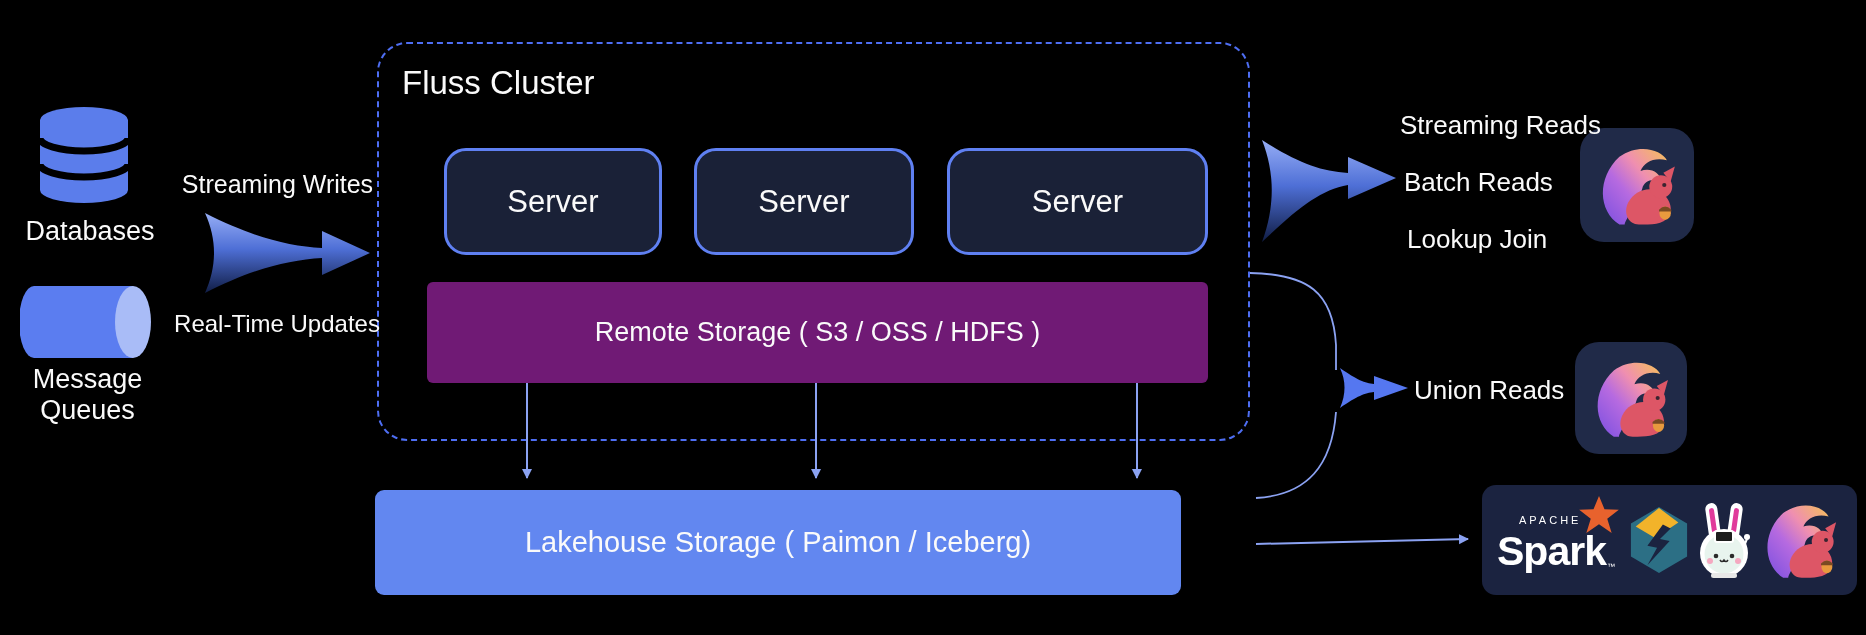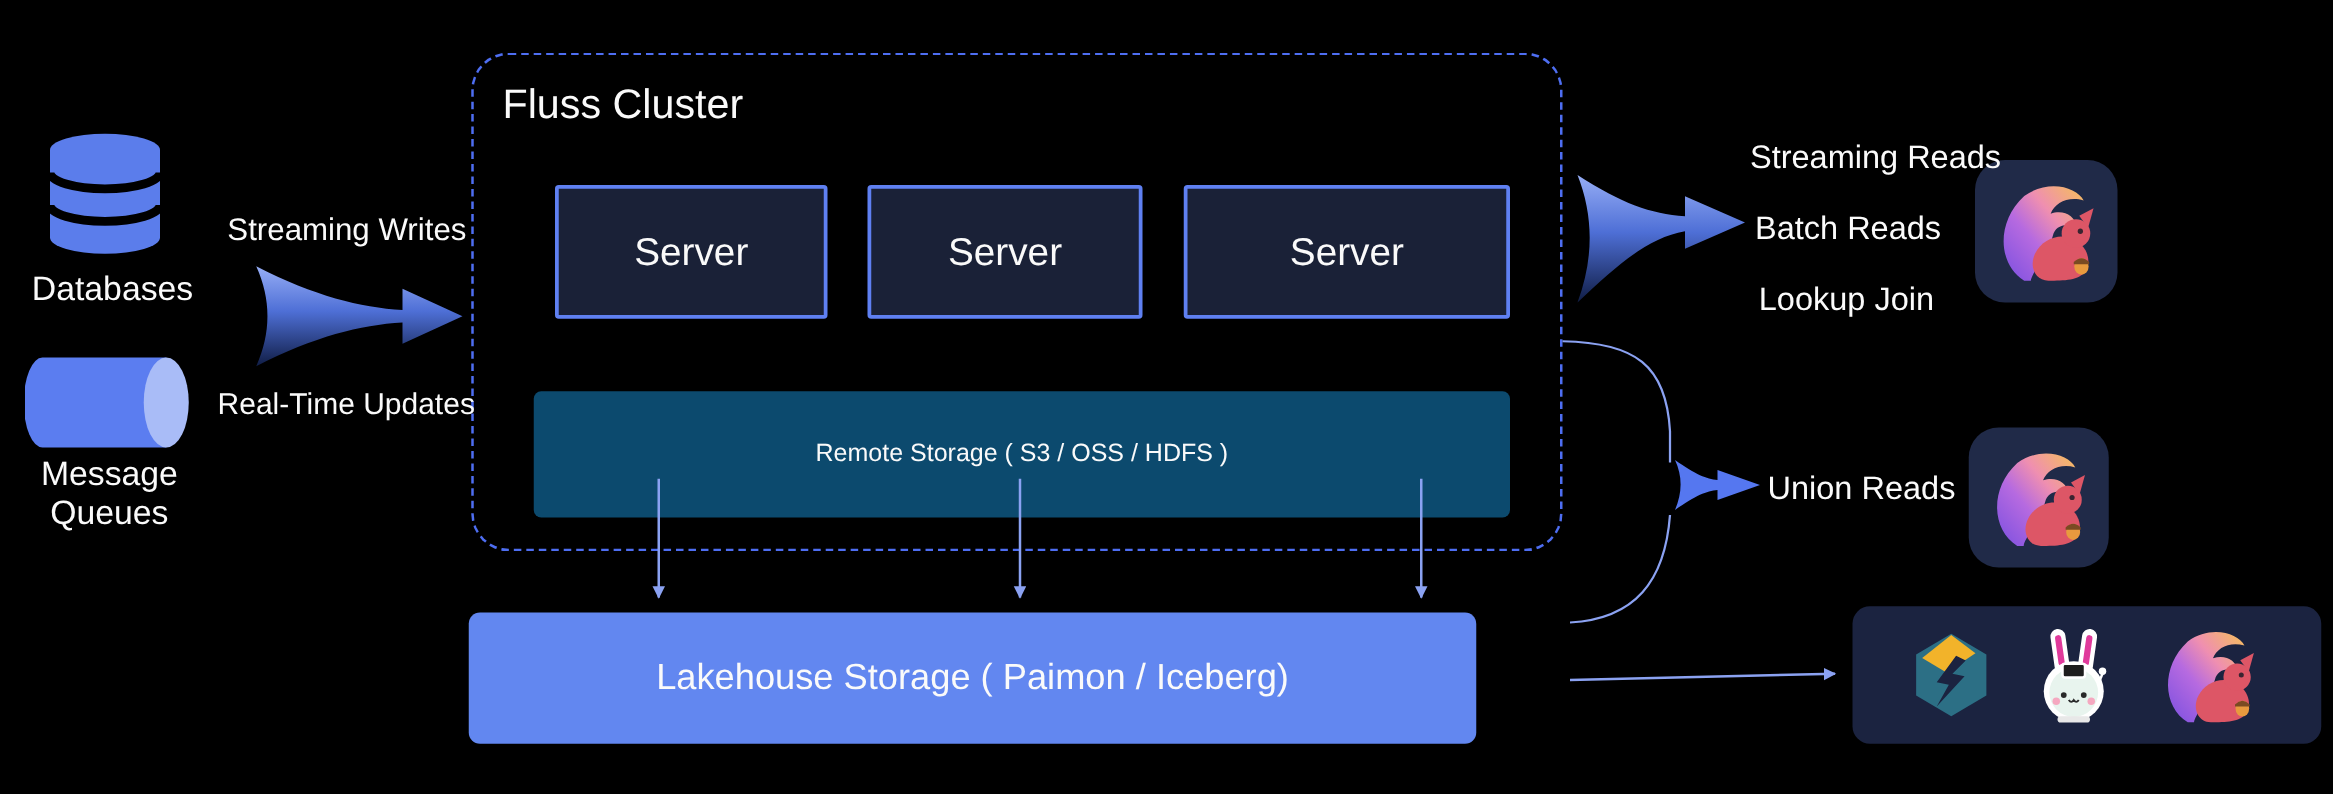--- a/index.html
+++ b/index.html
@@ -3,24 +3,24 @@
 <meta charset="utf-8">
 <style>
   html,body{margin:0;padding:0;background:#000;}
   #canvas{position:relative;width:1866px;height:635px;background:#000;overflow:hidden;
           font-family:"Liberation Sans","DejaVu Sans",sans-serif;color:#fafafa;}
   .abs{position:absolute;}
   .label{color:#fafafa;white-space:nowrap;}
   .center{text-align:center;}
   
   .cluster-box{left:377px;top:42px;width:869px;height:395px;border:2px dashed #4e6ef2;border-radius:30px;z-index:1;}
-  .server{height:101px;background:#1a2137;border:3px solid #5f80f2;border-radius:3px;
+  .server{height:101px;background:#1a2137;border:3px solid #5f80f2;border-radius:22px;
           display:flex;align-items:center;justify-content:center;font-size:31px;z-index:2;}
-  .remote{left:427px;top:282px;width:781px;height:101px;background:#0c4a6e;border-radius:6px;
-          display:flex;align-items:center;justify-content:center;font-size:20px;z-index:2;margin-top:31px;}
+  .remote{left:427px;top:282px;width:781px;height:101px;background:#701a75;border-radius:6px;
+          display:flex;align-items:center;justify-content:center;font-size:27px;z-index:2;}
   .bar{left:375px;top:490px;width:806px;height:105px;background:#6287f0;border-radius:9px;
        display:flex;align-items:center;justify-content:center;font-size:29px;z-index:2;}
   .iconbox{background:#202a48;border-radius:24px;display:flex;align-items:center;justify-content:center;z-index:2;}
   .logosbox{left:1482px;top:485px;width:375px;height:110px;background:#1b2340;border-radius:14px;
             display:flex;align-items:center;justify-content:space-evenly;padding:0 8px;box-sizing:border-box;z-index:2;}
   .overlay{left:0;top:0;z-index:3;pointer-events:none;}
   .toplabel{z-index:4;}
   
   .sparklogo{position:relative;width:124px;height:78px;}
   .spark-apache{position:absolute;top:13px;left:22px;font-size:11px;letter-spacing:3px;color:#fff;}
@@ -80,20 +80,28 @@
       <use href="#flink-sym"></use>
     </svg>
   </div>
   <div class="abs iconbox" style="left:1575px;top:342px;width:112px;height:112px;">
     <svg width="86" height="86" viewBox="0 0 100 100">
       <use href="#flink-sym"></use>
     </svg>
   </div>
 
   <div class="abs logosbox">
+    <div class="sparklogo">
+      <span class="spark-apache">APACHE</span>
+      <span class="spark-name">Spark</span>
+      <span class="spark-tm">™</span>
+      <svg style="position:absolute;top:-6px;right:0;" width="44" height="44" viewBox="0 0 40 40">
+        <path d="M20,1 L25,13 L38,13.5 L27.5,21.5 L31.5,34.5 L20,26.5 L8.5,34.5 L12.5,21.5 L2,13.5 L15,13 Z" fill="#e8622d"></path>
+      </svg>
+    </div>
     <svg width="62" height="72" viewBox="0 0 64 74">
       <path d="M32,3 L61,20 L61,54 L32,71 L3,54 L3,20 Z" fill="#2c6f85"></path>
       <path d="M8,23 L32,4 L52,19 L28,35 Z" fill="#f2b32a"></path>
       <path d="M36,21 L20,43 L30,45 L20,63 L43,38 L33,36 L44,25 Z" fill="#1b2340"></path>
     </svg>
     <svg width="54" height="78" viewBox="0 0 54 78">
       <g transform="rotate(-8 16 20)">
         <rect x="10" y="2" width="12" height="36" rx="6" fill="#fff"></rect>
         <rect x="13.5" y="7" width="5" height="25" rx="2.5" fill="#e03a9b"></rect>
       </g>

